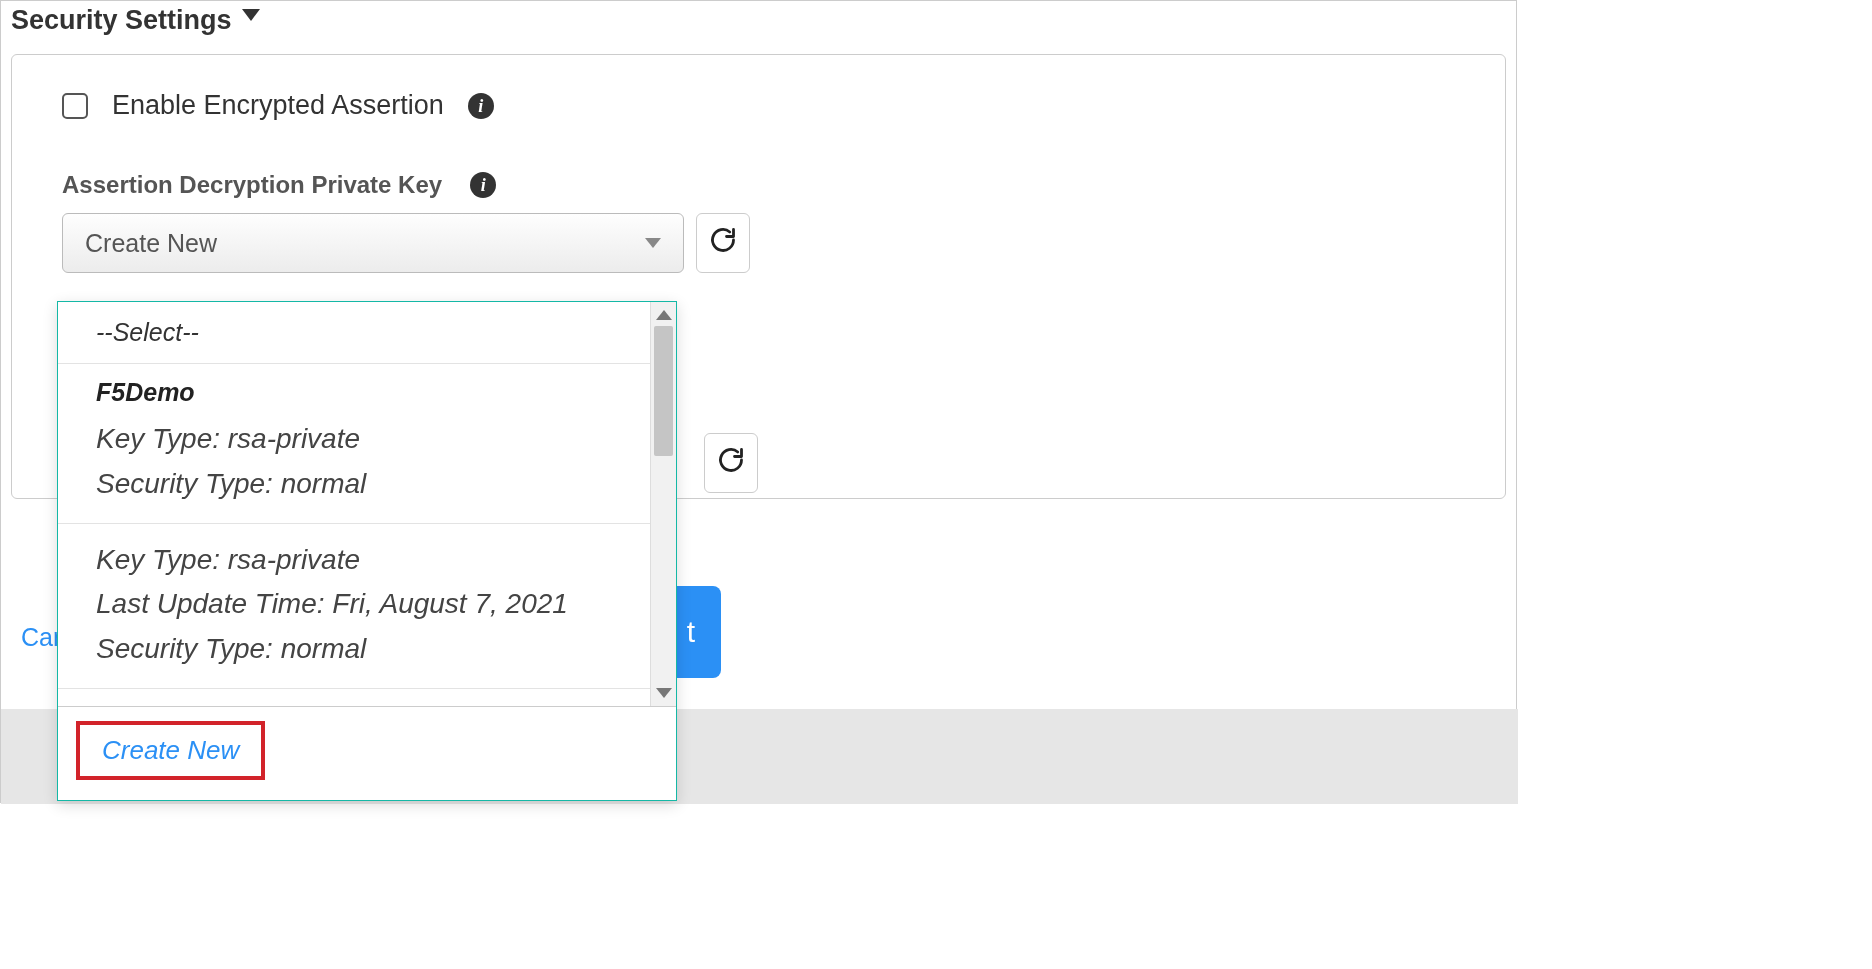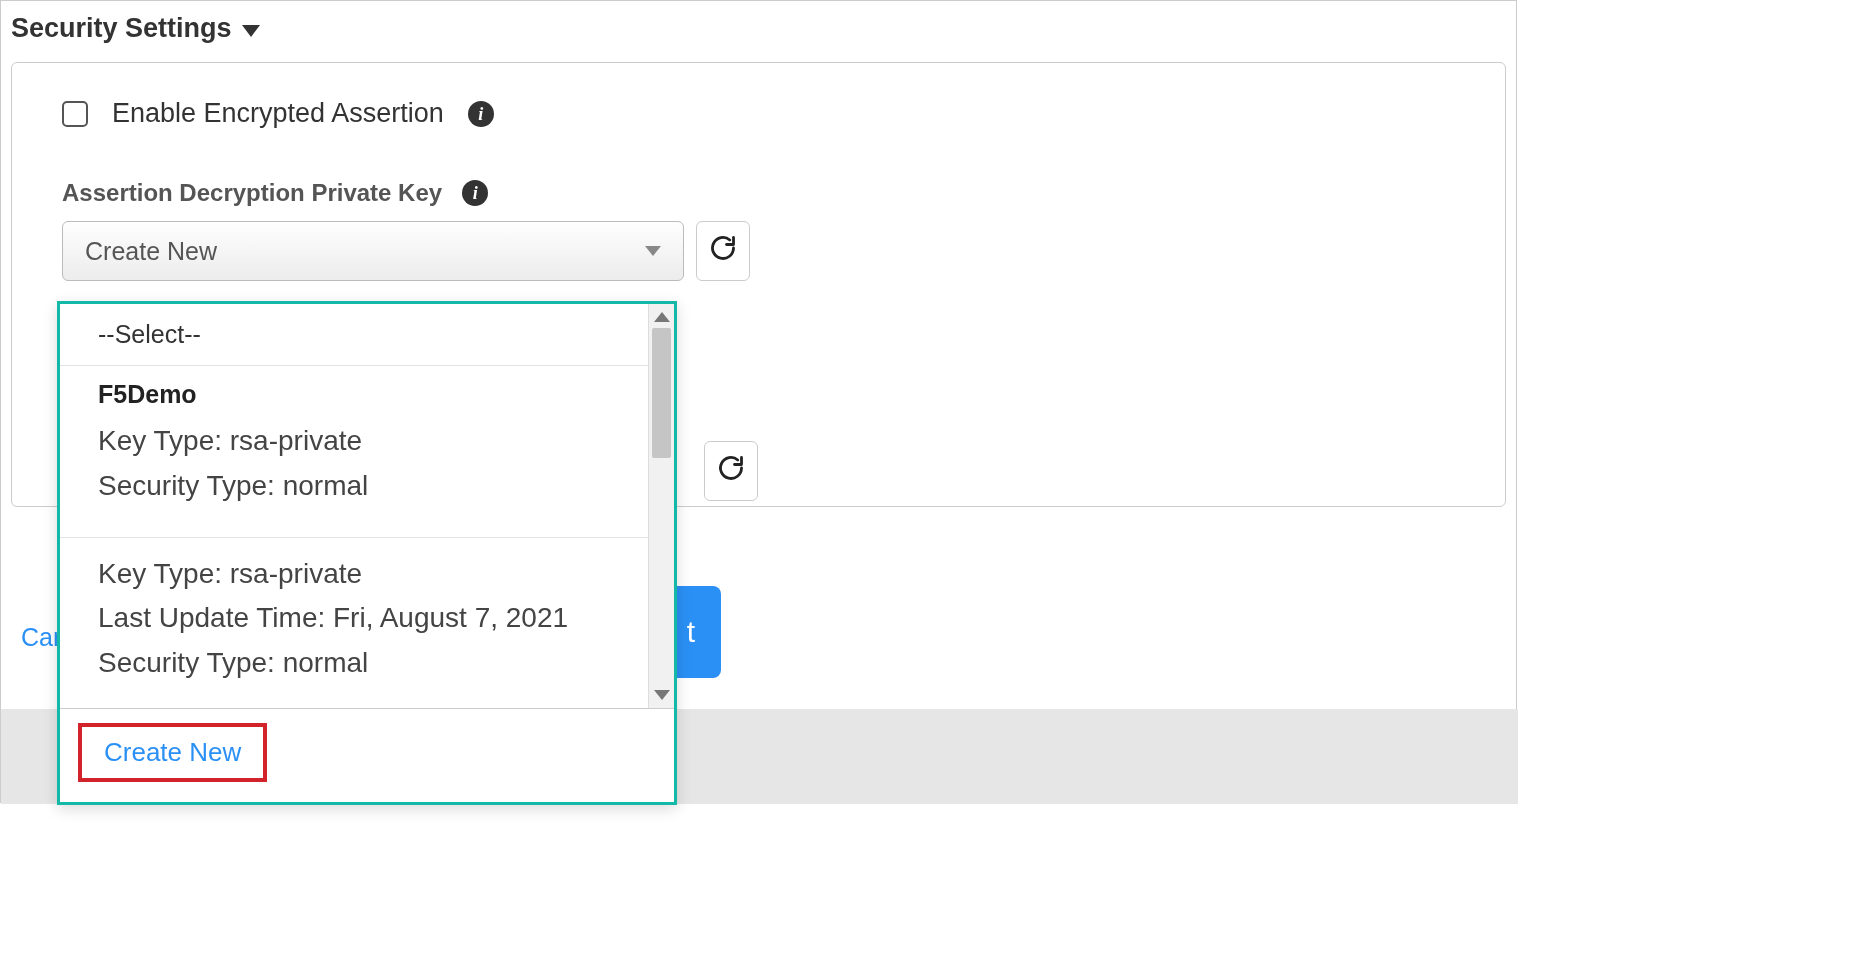--- a/index.html
+++ b/index.html
@@ -17,23 +17,22 @@
   .outer {
     border: 1px solid #ccc;
     width: 1517px;
     height: 803px;
     margin: 0;
     position: relative;
     background:#fff;
   }
   .section-title-row {
     display:flex;
-    align-items:center;
     gap:10px;
-    padding: 12px 10px 18px 10px;
+    padding: 4px 10px 18px 10px;
   }
   .section-title {
     font-weight:700;
     font-size:27px;
     color:#333;
   }
   .caret-down-icon {
     width:0; height:0;
     border-left:9px solid transparent;
     border-right:9px solid transparent;
@@ -74,21 +73,21 @@
     color:#fff;
     font-family: Georgia, 'Times New Roman', serif;
     font-style: italic;
     font-weight:700;
     font-size:18px;
     line-height:1;
   }
   .field-label-row {
     display:flex;
     align-items:center;
-    gap:20px;
+    gap:28px;
     margin-bottom:14px;
   }
   .field-label {
     font-weight:700;
     font-size:24px;
     color:#555;
   }
   .select-row {
     display:flex;
     align-items:stretch;
@@ -158,23 +157,24 @@
     justify-content:center;
     padding-right:10px;
   }
   
   .dropdown-pop {
     position:absolute;
     left:56px;
     top:300px;
     width:620px;
     background:#fff;
-    border:3px solid #14b8a6;
+    border:1px solid #14b8a6;
     box-shadow:0 4px 14px rgba(0,0,0,.14);
     z-index:50;
+    font-style:italic;
   }
   .dd-scroll {
     position:relative;
     height:404px;
     overflow:hidden;
   }
   .dd-scrollbar-track {
     position:absolute;
     right:0; top:0;
     width:26px;
@@ -194,21 +194,21 @@
   .dd-scroll-thumb {
     position:absolute;
     left:3px; right:3px;
     top:24px; height:130px;
     background:#c5c5c5;
     border-radius:2px;
   }
   .dd-list { padding:0 0 0 0; }
   .dd-item {
     border-bottom:1px solid #e3e3e3;
-    padding:14px 26px 28px 38px;
+    padding:14px 26px 16px 38px;
   }
   .dd-placeholder {
     padding:16px 26px 16px 38px;
     font-size:25px;
     color:#333;
     border-bottom:1px solid #e3e3e3;
   }
   .dd-item-title {
     font-weight:700;
     font-size:25px;

